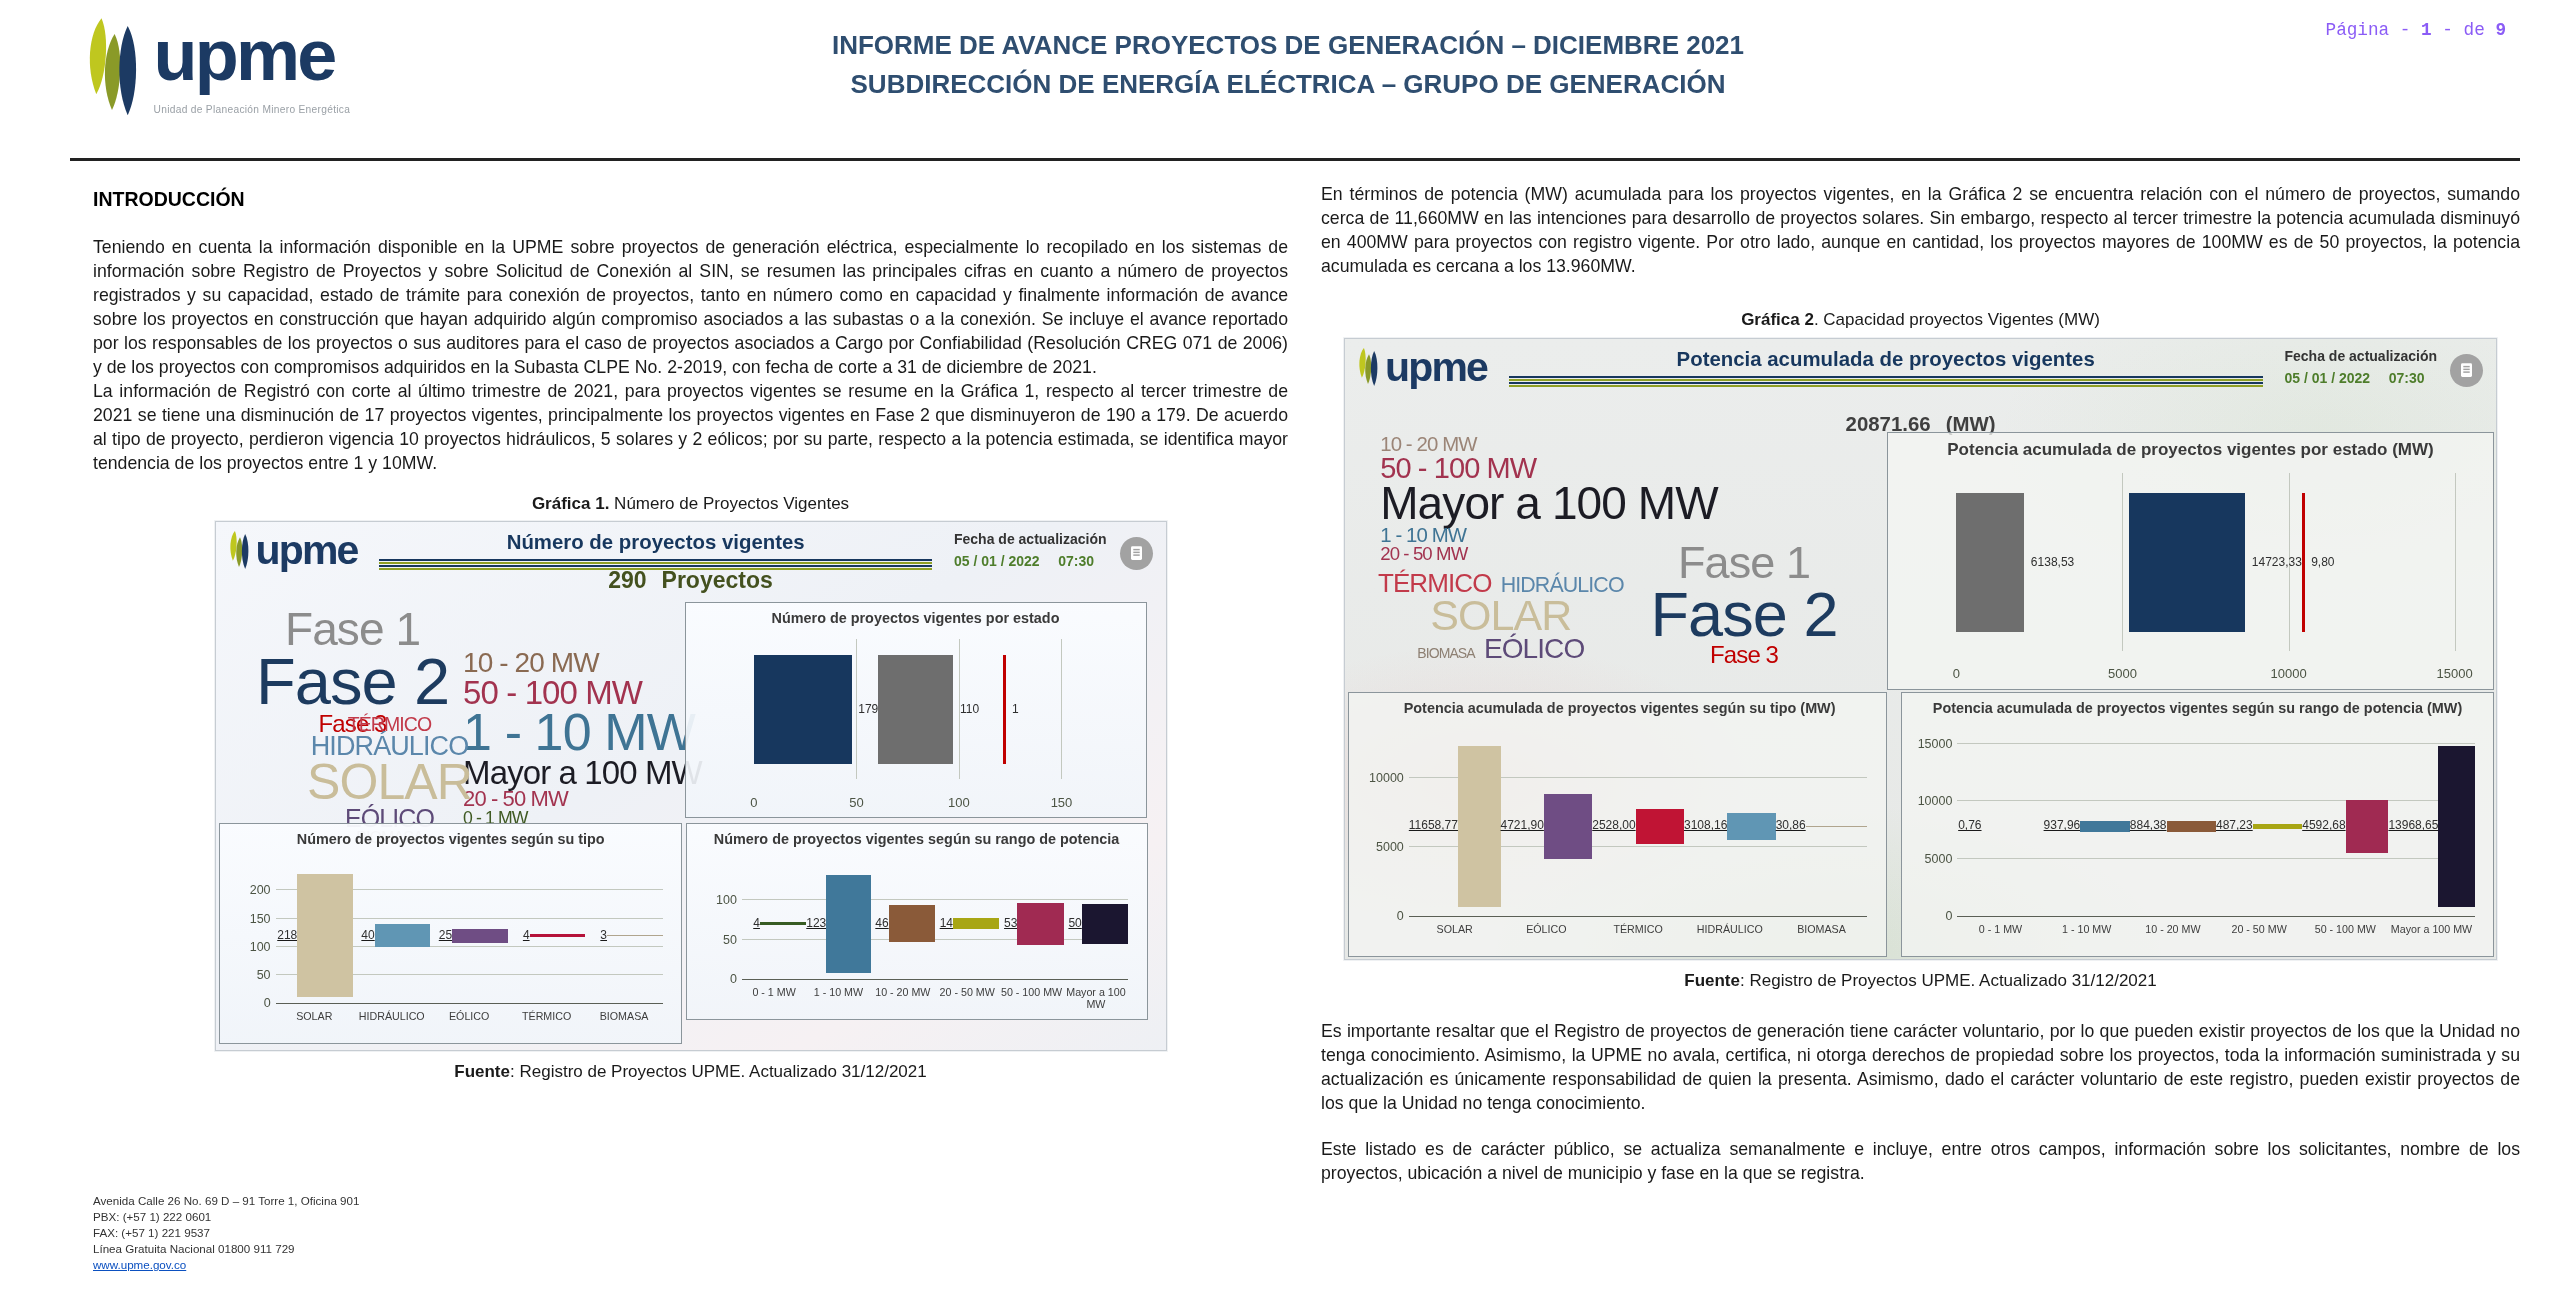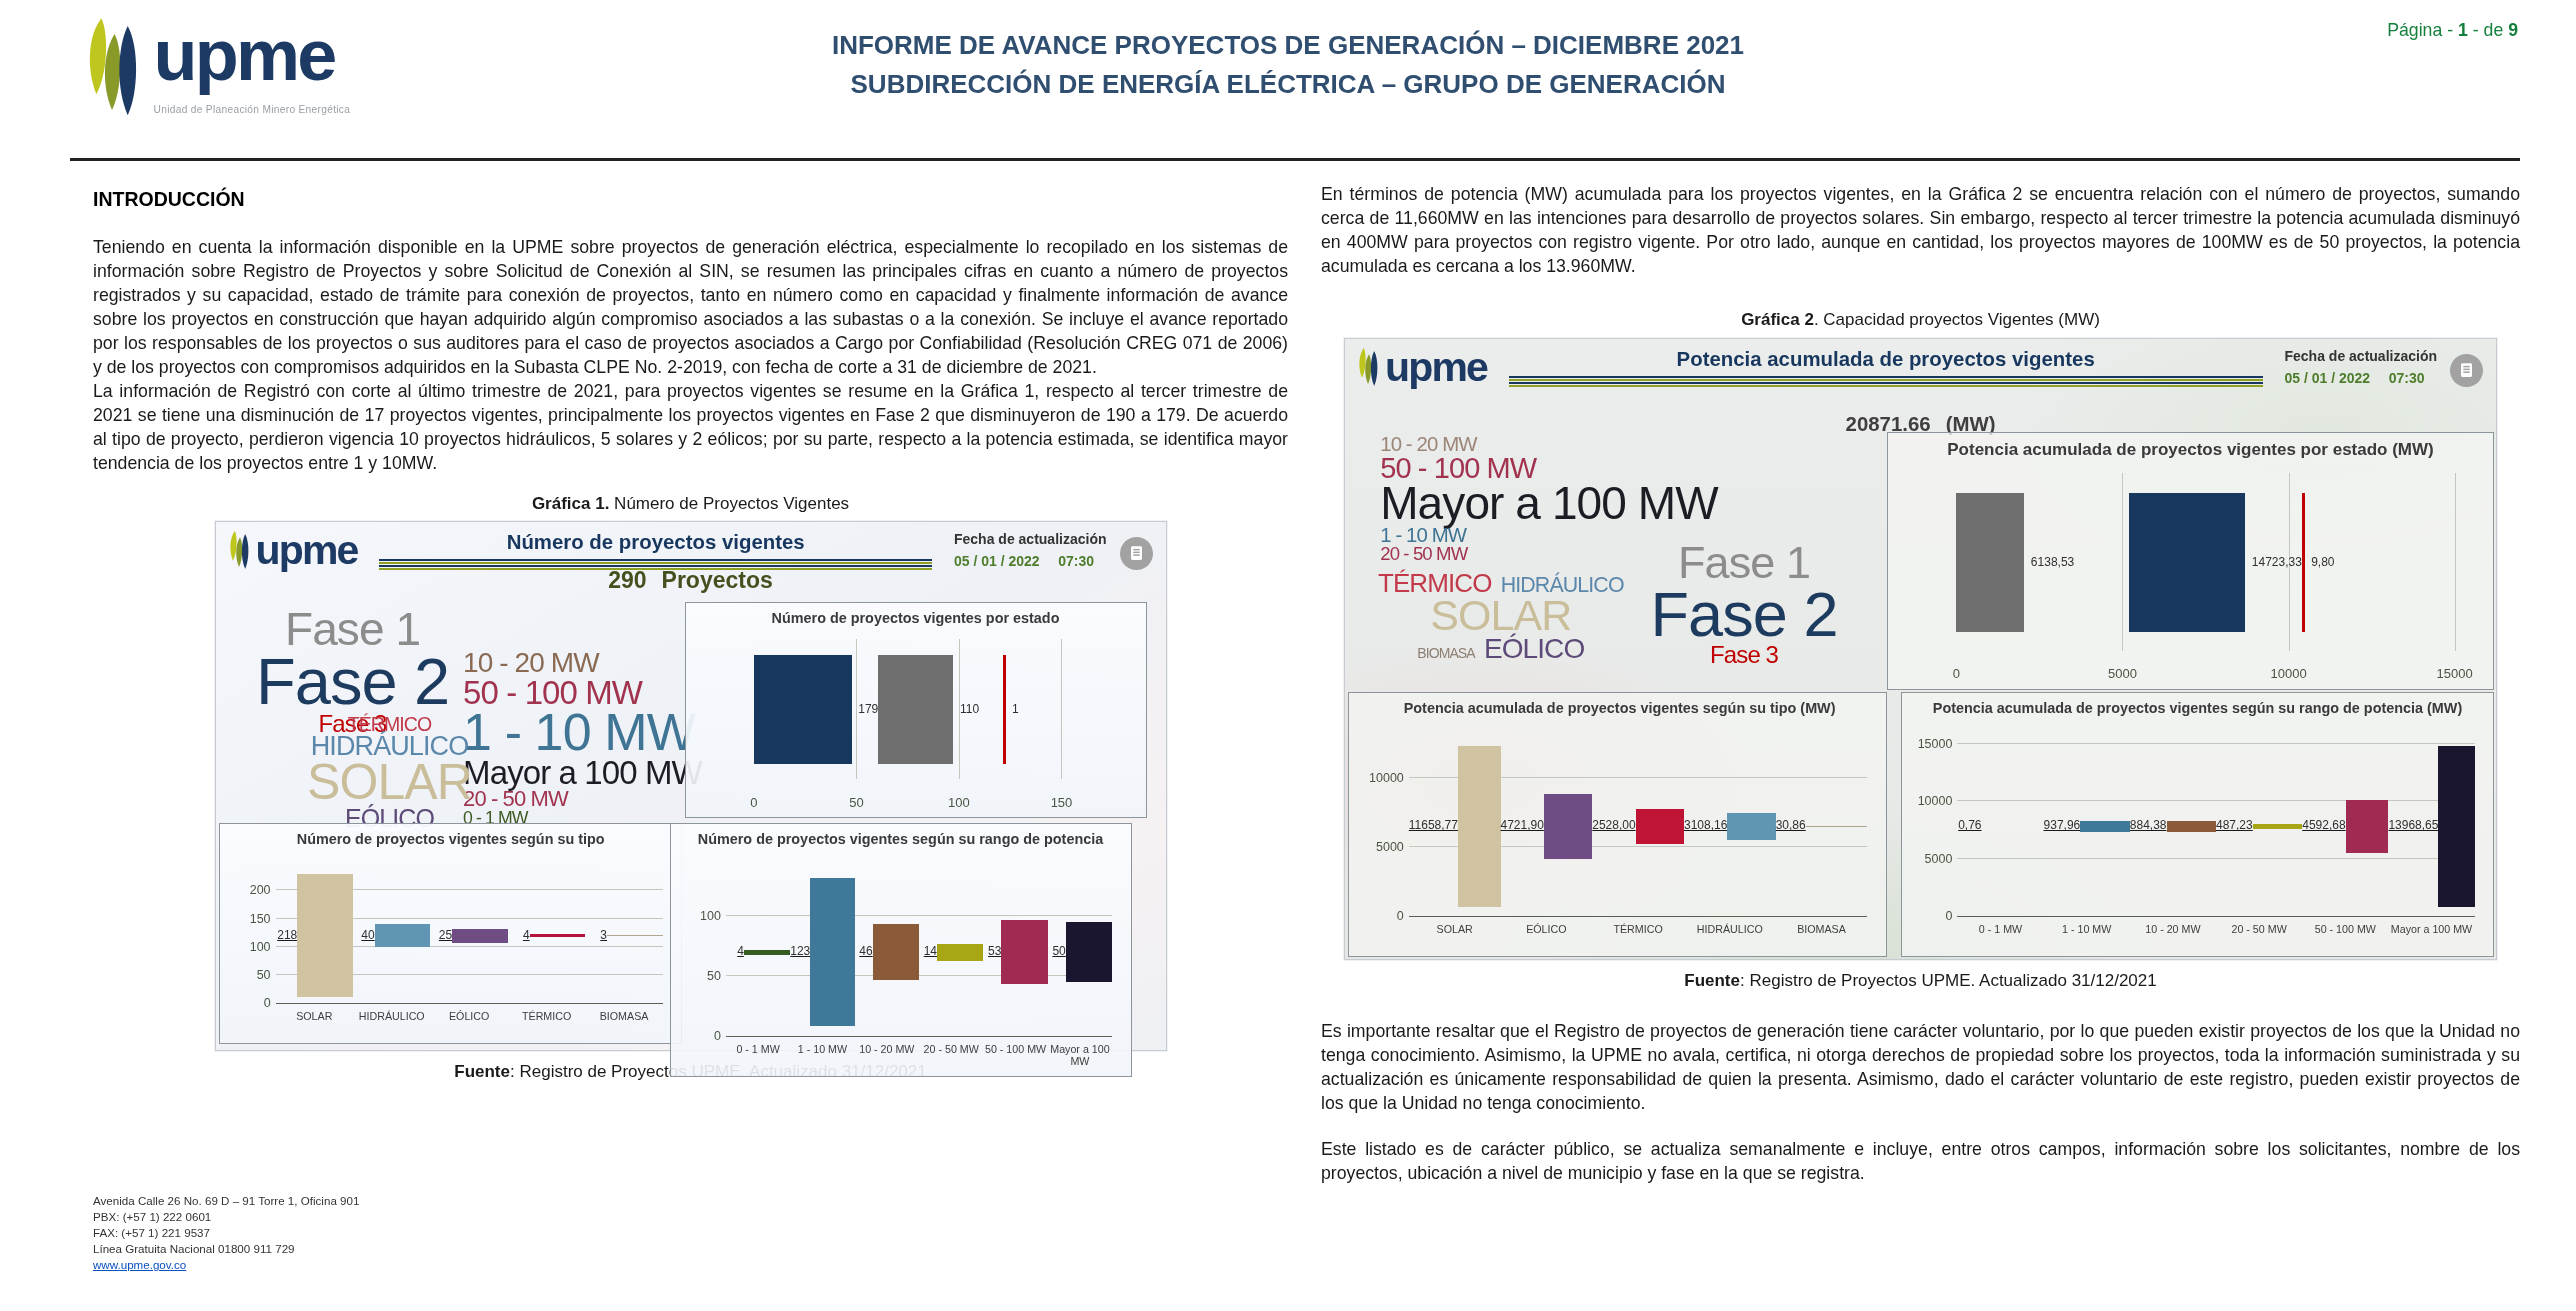--- a/index.html
+++ b/index.html
@@ -7,21 +7,21 @@
         font-family:"Liberation Sans",sans-serif;color:#1a1a1a;overflow:hidden;}
 
   
   .hdr-logo{position:absolute;left:76px;top:13px;display:flex;align-items:flex-start;}
   .hdr-logo .leaves{width:72px;height:110px;}
   .hdr-logo .wordwrap{margin-left:5.6px;margin-top:5.6px;}
   .hdr-logo .word{font-size:72px;font-weight:700;color:#1c3a63;letter-spacing:-2.8px;line-height:72px;}
   .hdr-logo .tagline{font-size:10.2px;color:#9aa0a6;margin-top:13px;letter-spacing:0.3px;}
   .hdr-titles{position:absolute;left:558px;right:558px;top:26px;text-align:center;}
   .hdr-titles .t{font-size:26px;font-weight:700;color:#2f4e70;line-height:39px;}
-  .hdr-page{position:absolute;right:58px;top:20.4px;font-size:17.7px;color:#15803d;}
+  .hdr-page{position:absolute;right:70px;top:20.4px;font-size:17.7px;color:#8b5cf6;font-family:Liberation Mono, monospace;}
   .hdr-rule{position:absolute;left:70px;right:56px;top:158px;height:2.8px;background:#222;}
 
   
   .col{position:absolute;top:175px;}
   .col-left{left:93px;width:1195px;}
   .col-right{left:1321px;width:1199px;}
   .sect-h{font-size:19.5px;font-weight:700;color:#000;margin:13px 0 24px 0;}
   .para{font-size:17.7px;line-height:24px;text-align:justify;margin:0;}
   .sect-h.second{margin-top:50px;}
   .caption{ text-align:center;font-size:17px;margin-top:18.6px;}
@@ -258,21 +258,21 @@
             </div>
             <div class="vcats">
               <div class="vcat">SOLAR</div>
               <div class="vcat">HIDRÁULICO</div>
               <div class="vcat">EÓLICO</div>
               <div class="vcat">TÉRMICO</div>
               <div class="vcat">BIOMASA</div>
             </div>
           </div>
       </div>
-      <div class="chart-box box-g1" style="left:454px;top:301px;width:462px;height:254px;">
+      <div class="chart-box box-g1" style="left:470px;top:301px;width:462px;height:197px;">
         <div class="chart-title">Número de proyectos vigentes según su rango de potencia</div>
         <div class="chart-body">
             <div class="vplot">
               <div class="ytick" style="bottom: 0%;">0</div>
               <div class="grid-h" style="bottom: 35.7143%;"></div>
               <div class="ytick" style="bottom: 35.7143%;">50</div>
               <div class="grid-h" style="bottom: 71.4286%;"></div>
               <div class="ytick" style="bottom: 71.4286%;">100</div>
               <div class="vbars">
                 <div class="vslot">

